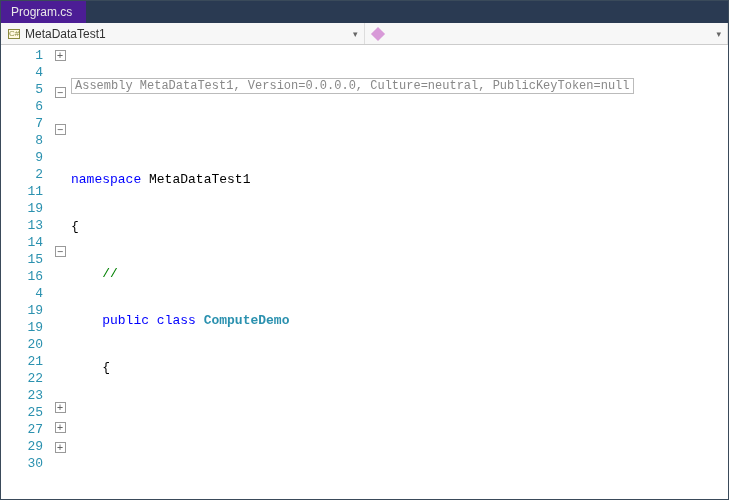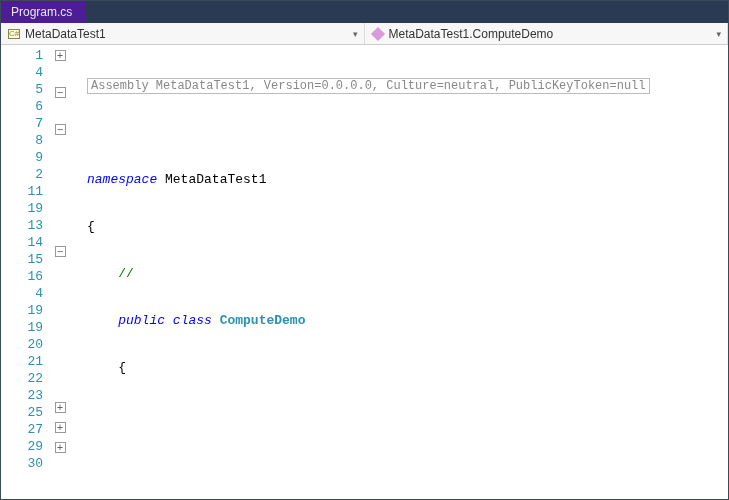--- a/index.html
+++ b/index.html
@@ -104,36 +104,35 @@
     text-align: center;
     margin: 3px auto 0;
     cursor: pointer;
     font-family: monospace;
   }
   .code-col {
     flex: 1;
     padding: 2px 0 16px 2px;
     white-space: pre;
     overflow: hidden;
-    margin-left: 16px;
   }
   .line {
     height: 17px;
     line-height: 17px;
   }
   .asm-box {
     display: inline-block;
     border: 1px solid #bbb;
     color: #888;
     padding: 0 3px;
     line-height: 14px;
     height: 16px;
     font-size: 12px;
   }
-  .kw { color: #0000ff; font-style: italic; }
+  .kw { color: #0000ff; }
   .type { color: #2b91af; font-weight: bold; }
   .comment { color: #008000; }
   .punct { color: #000; }
 </style>
 </head>
 <body>
 
 <div class="tab-bar">
   <div class="tab">
     <span>Program.cs</span>
@@ -145,21 +144,20 @@
     <span class="nav-icon">
         <span class="icon-class">C#</span>
       </span>
     <span>MetaDataTest1</span>
     <span class="dropdown-arrow">▾</span>
   </div>
   <div class="nav-item right">
     <span class="nav-icon">
         <span class="icon-method"></span>
       </span>
-    <span>MetaDataTest1.ComputeDemo</span>
     <span class="dropdown-arrow">▾</span>
   </div>
 </div>
 
 <div class="editor">
   <div class="gutter">
     <div class="line">1</div>
     <div class="line">4</div>
     <div class="line">5</div>
     <div class="line">6</div>

